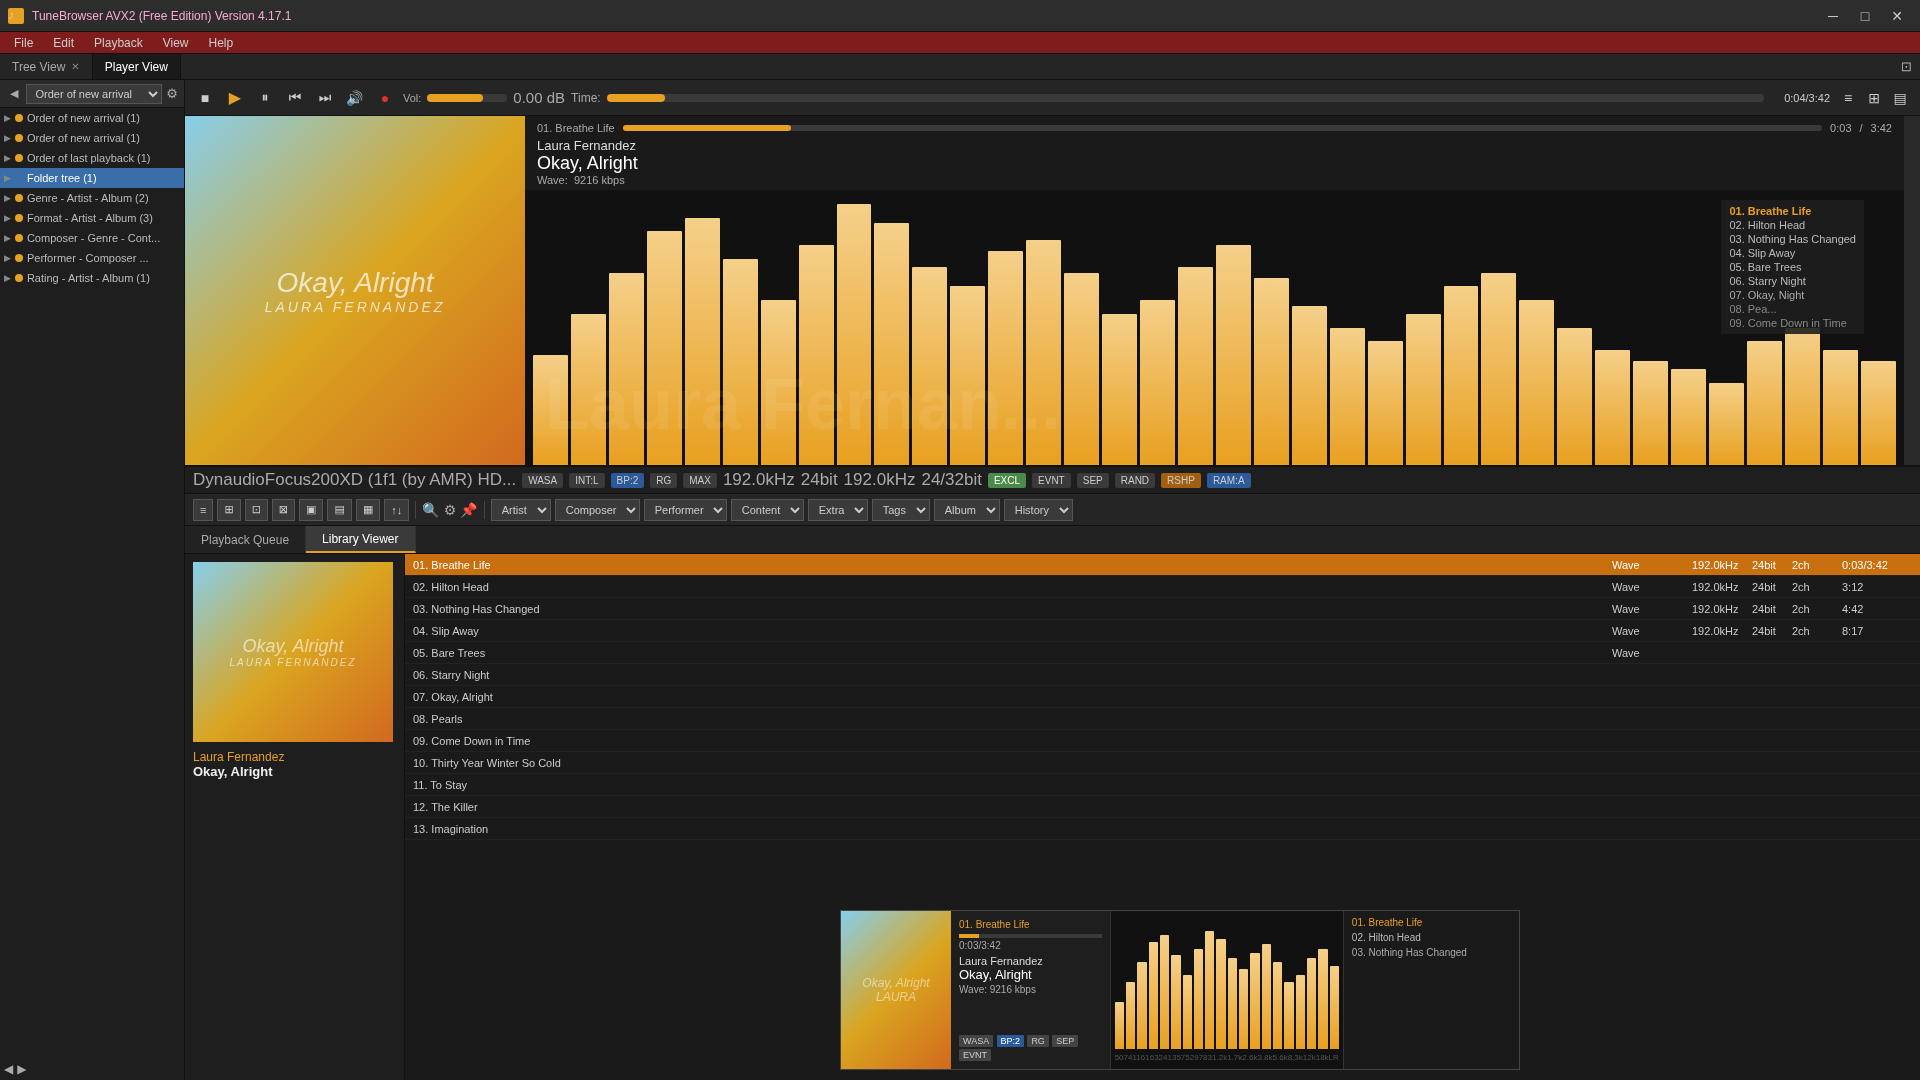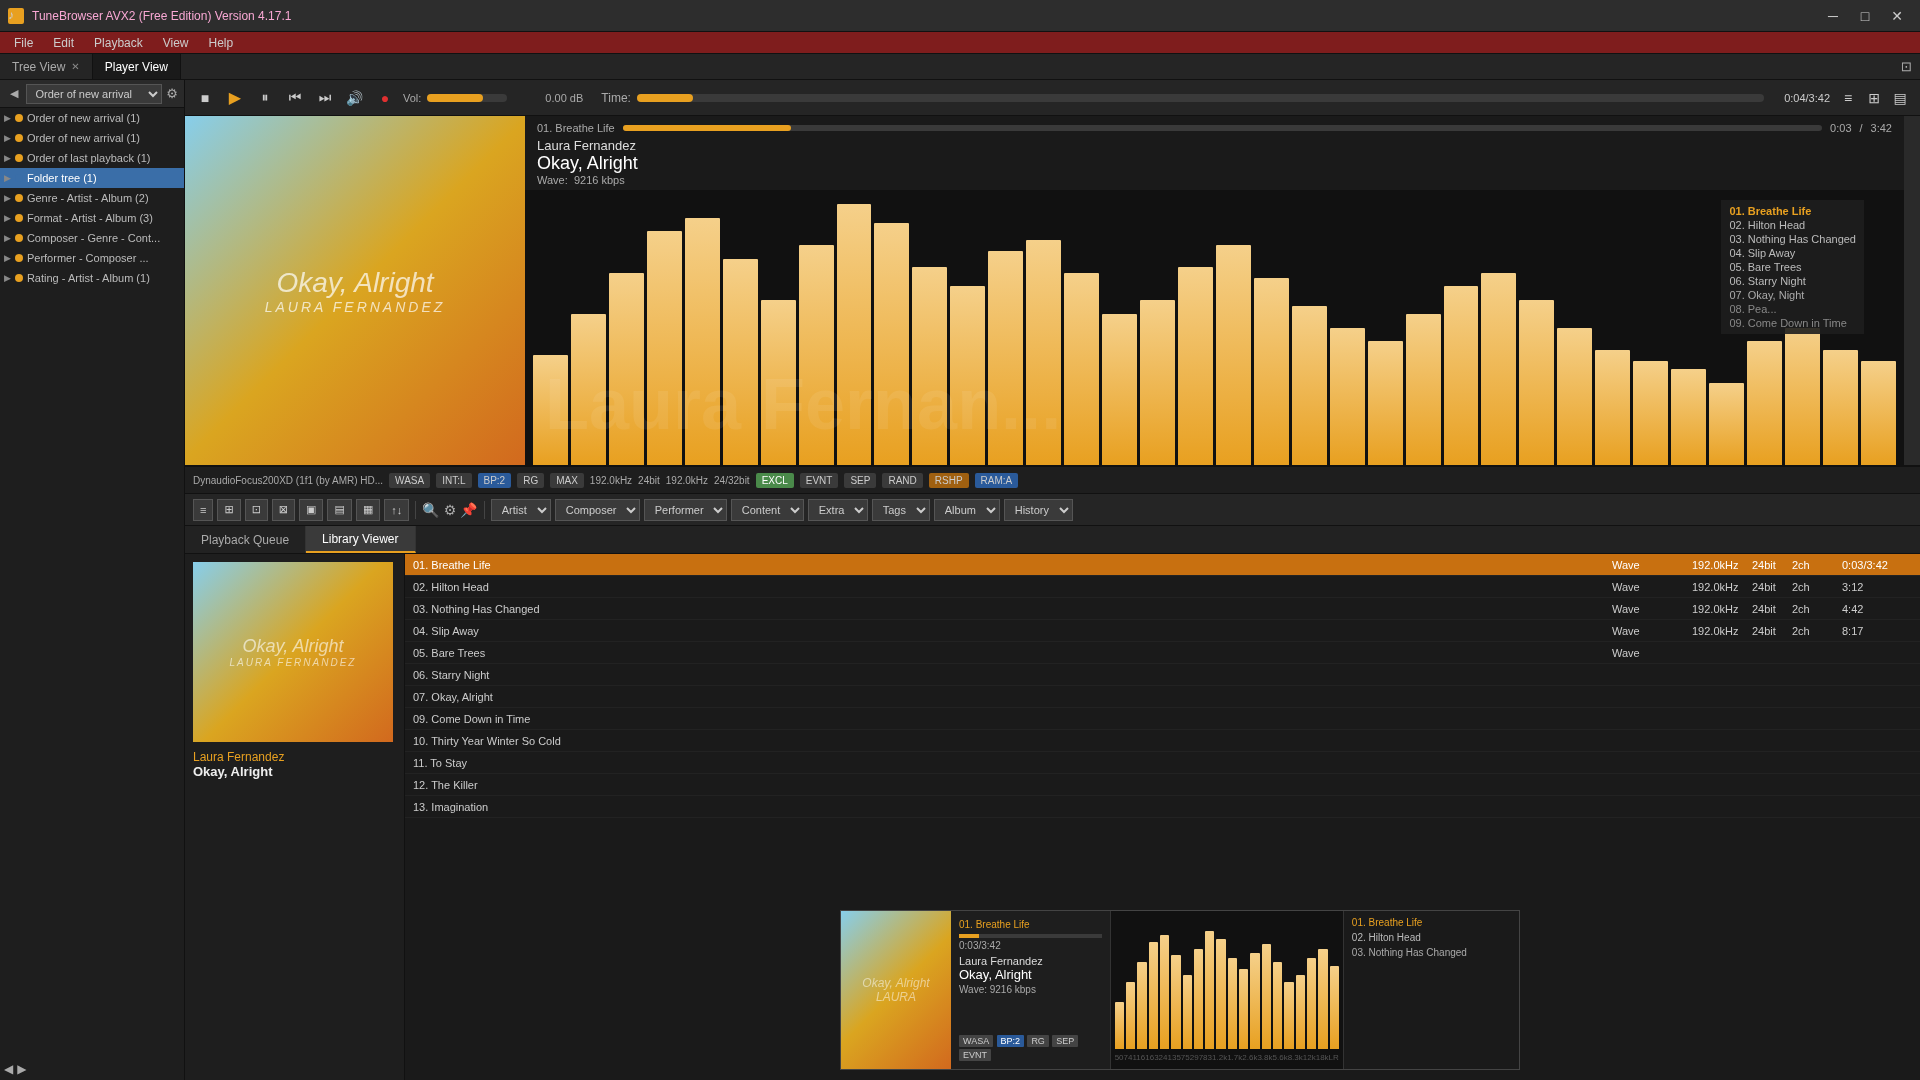--- a/index.html
+++ b/index.html
@@ -222,23 +222,22 @@
       position: relative;
     }
     .vol-fill {
       background: #e8a020;
       height: 100%;
       border-radius: 4px;
       width: 70%;
     }
     .db-label {
       color: #aaa;
-      font-size: 11px;
+      font-size: 15px;
       min-width: 50px;
-      margin-left: 32px;
     }
     .time-label { color: #aaa; font-size: 12px; }
     .ctrl-icons-right {
       display: flex; gap: 2px;
     }
 
     
     #player-main {
       display: flex;
       height: 350px;
@@ -383,21 +382,21 @@
       padding: 2px 6px;
       font-size: 10px;
       border-radius: 2px;
     }
     .status-badge.highlight {
       background: #4a8a4a;
       color: #fff;
     }
     .status-badge.orange { background: #a06010; }
     .status-badge.blue { background: #2a5a9a; }
-    .status-text { font-size: 10px; color: #aaa; }
+    .status-text { font-size: 17px; color: #aaa; }
 
     
     #filter-bar {
       background: #252525;
       height: 32px;
       display: flex;
       align-items: center;
       padding: 0 8px;
       gap: 4px;
       border-bottom: 1px solid #111;
@@ -893,20 +892,28 @@
         <div class="track-row">
           <div class="col">06. Starry Night</div>
           <div class="col"></div>
           <div class="col"></div>
           <div class="col"></div>
           <div class="col"></div>
           <div class="col"></div>
         </div>
         <div class="track-row">
           <div class="col">07. Okay, Alright</div>
+          <div class="col"></div>
+          <div class="col"></div>
+          <div class="col"></div>
+          <div class="col"></div>
+          <div class="col"></div>
+        </div>
+        <div class="track-row">
+          <div class="col">08. Pearls</div>
           <div class="col"></div>
           <div class="col"></div>
           <div class="col"></div>
           <div class="col"></div>
           <div class="col"></div>
         </div>
         <div class="track-row">
           <div class="col">09. Come Down in Time</div>
           <div class="col"></div>
           <div class="col"></div>

